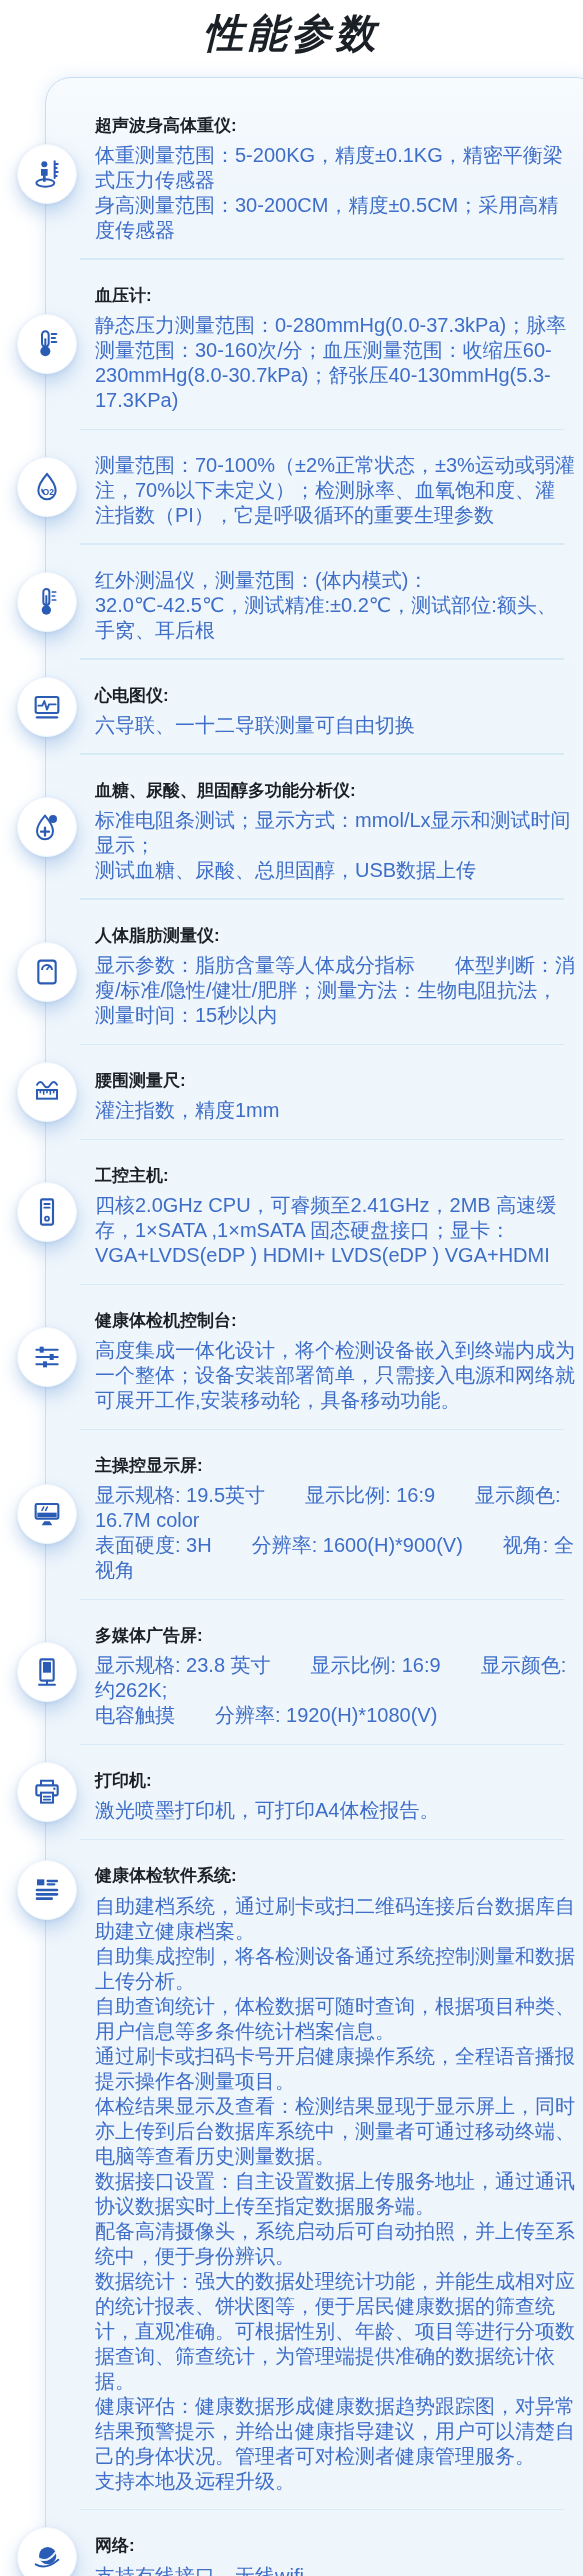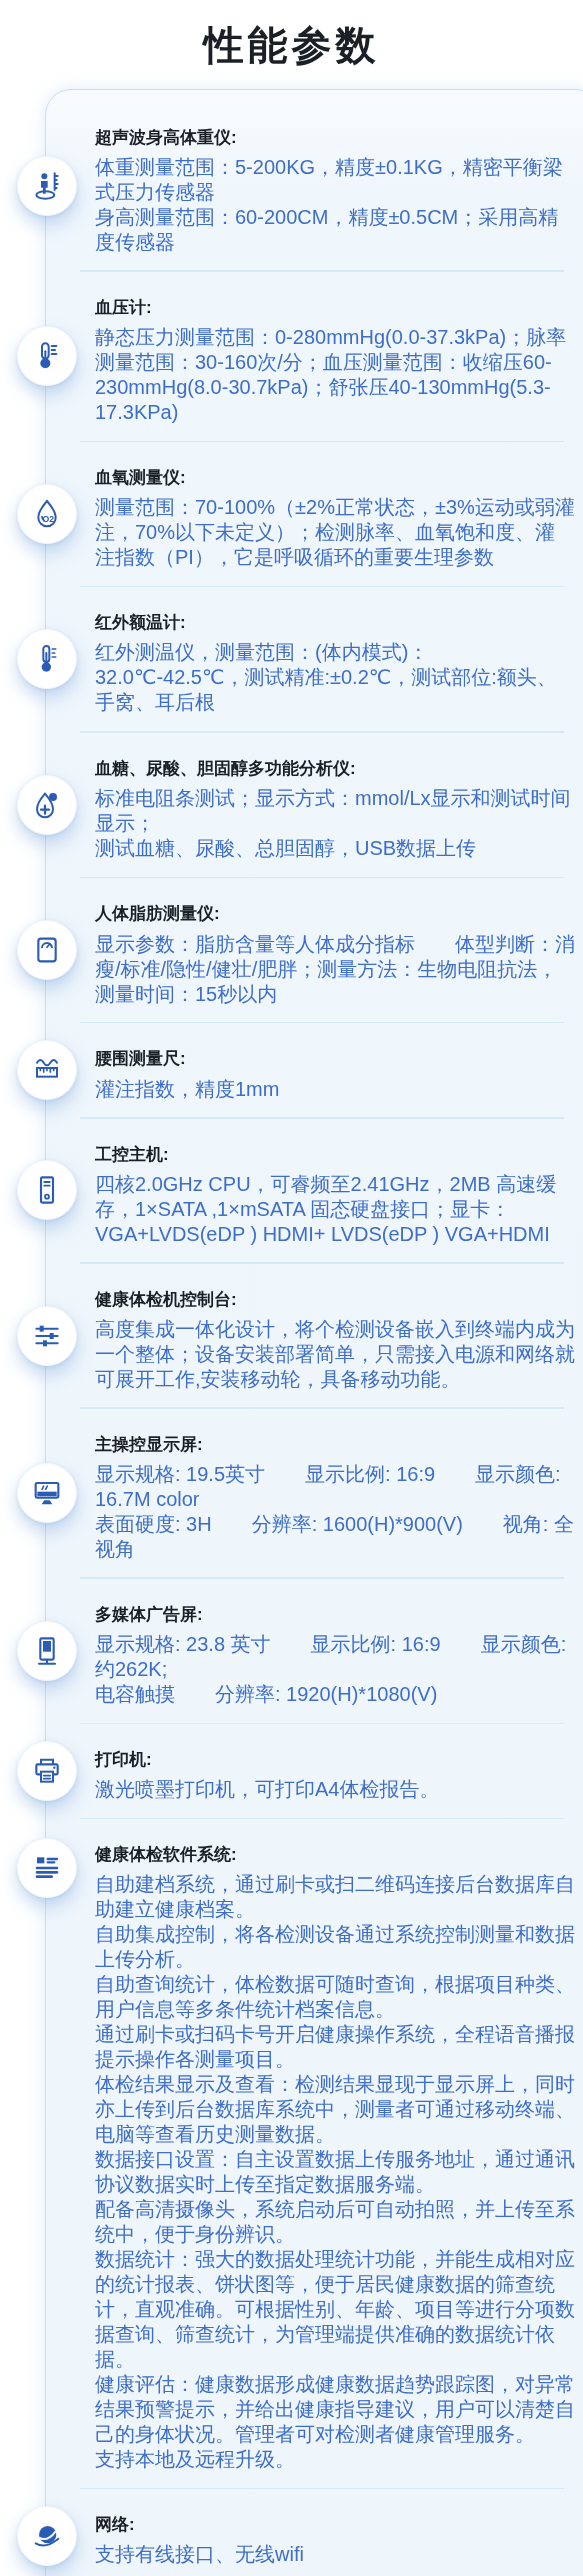--- a/index.html
+++ b/index.html
@@ -5,21 +5,21 @@
   :root{
     --accent:#2b5cb5; --body-text:#3e6ec8; --heading-text:#1b1f26;
     --card-bg:#eef5fb; --card-border:#c9def2; --divider:#d6e9f7;
   }
   *{box-sizing:border-box;}
   html,body{margin:0;padding:0;}
   body{
     width:583px;min-height:2576px;background:#ffffff;overflow:hidden;position:relative;
     font-family:"Liberation Sans","DejaVu Sans",sans-serif;
   }
-  .header{padding-top:18px;}
+  .header{padding-top:6px;font-style:italic;}
   .page-title{
     margin:0;text-align:center;font-size:40px;font-weight:700;color:var(--heading-text);
     letter-spacing:3.9px;line-height:54px;
   }
   .subtitle-row{display:flex;align-items:center;justify-content:center;margin-top:7.8px;height:28.5px;}
   .rule{width:84px;height:1.9px;background:#2b2b2b;}
   .page-subtitle{font-size:19.4px;font-weight:700;color:#262626;letter-spacing:2.6px;margin:0 15.6px;}
   .card{
     position:relative;margin:17px 0 0 45px;width:557px;
     border:1.3px solid var(--card-border);border-radius:26px;
@@ -149,53 +149,60 @@
 
 <div class="card" id="card">
     <section class="sec">
       <div class="icon-badge">
         <svg viewBox="0 0 48 48">
           <use href="#i-height-weight"></use>
         </svg>
       </div>
       <h3 class="sec-title">超声波身高体重仪:</h3>
       <p class="sec-line">体重测量范围：5-200KG，精度±0.1KG，精密平衡梁式压力传感器</p>
-      <p class="sec-line">身高测量范围：60-200CM，精度±0.5CM；采用高精度传感器</p>
+      <p class="sec-line">身高测量范围：30-200CM，精度±0.5CM；采用高精度传感器</p>
     </section>
     <div class="divider"></div>
     <section class="sec">
       <div class="icon-badge">
         <svg viewBox="0 0 48 48">
           <use href="#i-blood-pressure"></use>
         </svg>
       </div>
       <h3 class="sec-title">血压计:</h3>
       <p class="sec-line">静态压力测量范围：0-280mmHg(0.0-37.3kPa)；脉率测量范围：30-160次/分；血压测量范围：收缩压60-230mmHg(8.0-30.7kPa)；舒张压40-130mmHg(5.3-17.3KPa)</p>
     </section>
     <div class="divider"></div>
     <section class="sec">
       <div class="icon-badge">
         <svg viewBox="0 0 48 48">
           <use href="#i-oxygen-drop"></use>
         </svg>
       </div>
-      <h3 class="sec-title">血氧测量仪:</h3>
       <p class="sec-line">测量范围：70-100%（±2%正常状态，±3%运动或弱灌注，70%以下未定义）；检测脉率、血氧饱和度、灌注指数（PI），它是呼吸循环的重要生理参数</p>
     </section>
     <div class="divider"></div>
     <section class="sec">
       <div class="icon-badge">
         <svg viewBox="0 0 48 48">
           <use href="#i-thermometer"></use>
         </svg>
       </div>
-      <h3 class="sec-title">红外额温计:</h3>
       <p class="sec-line">红外测温仪，测量范围：(体内模式)：32.0℃-42.5℃，测试精准:±0.2℃，测试部位:额头、手窝、耳后根</p>
     </section>
     <div class="divider"></div>
+    <section class="sec">
+      <div class="icon-badge">
+        <svg viewBox="0 0 48 48">
+          <use href="#i-ecg-monitor"></use>
+        </svg>
+      </div>
+      <h3 class="sec-title">心电图仪:</h3>
+      <p class="sec-line">六导联、一十二导联测量可自由切换</p>
+    </section>
     <div class="divider"></div>
     <section class="sec">
       <div class="icon-badge">
         <svg viewBox="0 0 48 48">
           <use href="#i-blood-drop-cross"></use>
         </svg>
       </div>
       <h3 class="sec-title">血糖、尿酸、胆固醇多功能分析仪:</h3>
       <p class="sec-line">标准电阻条测试；显示方式：mmol/Lx显示和测试时间显示；</p>
       <p class="sec-line">测试血糖、尿酸、总胆固醇，USB数据上传</p>

